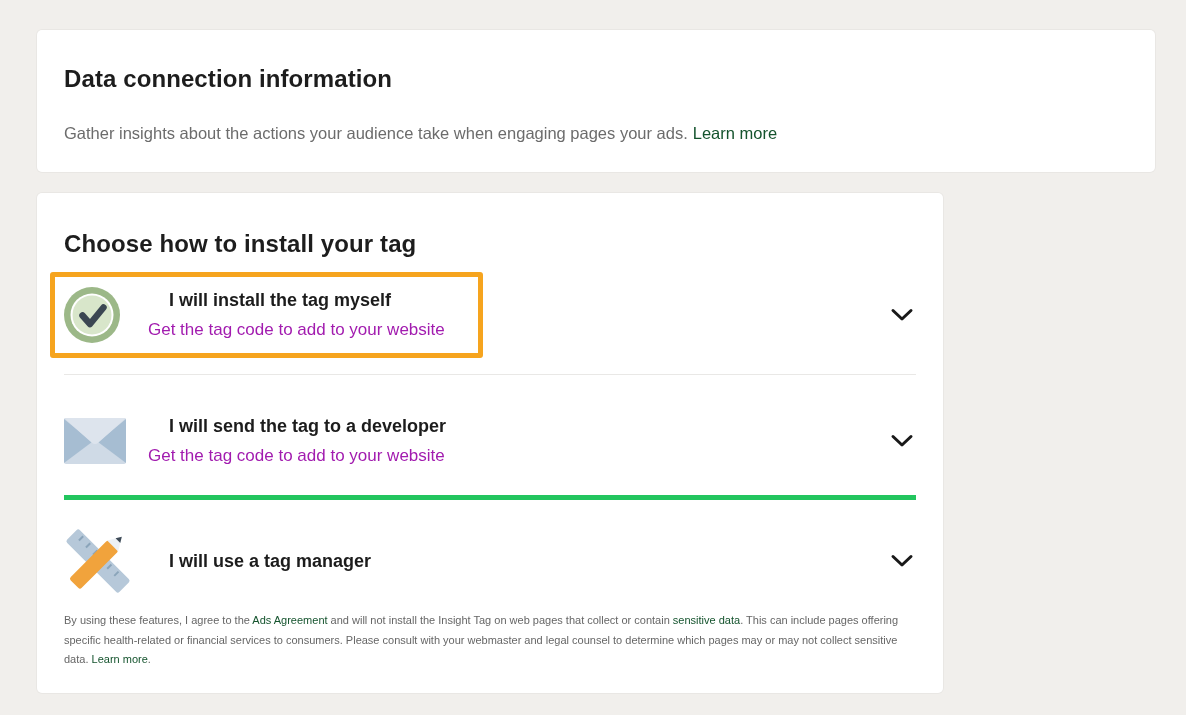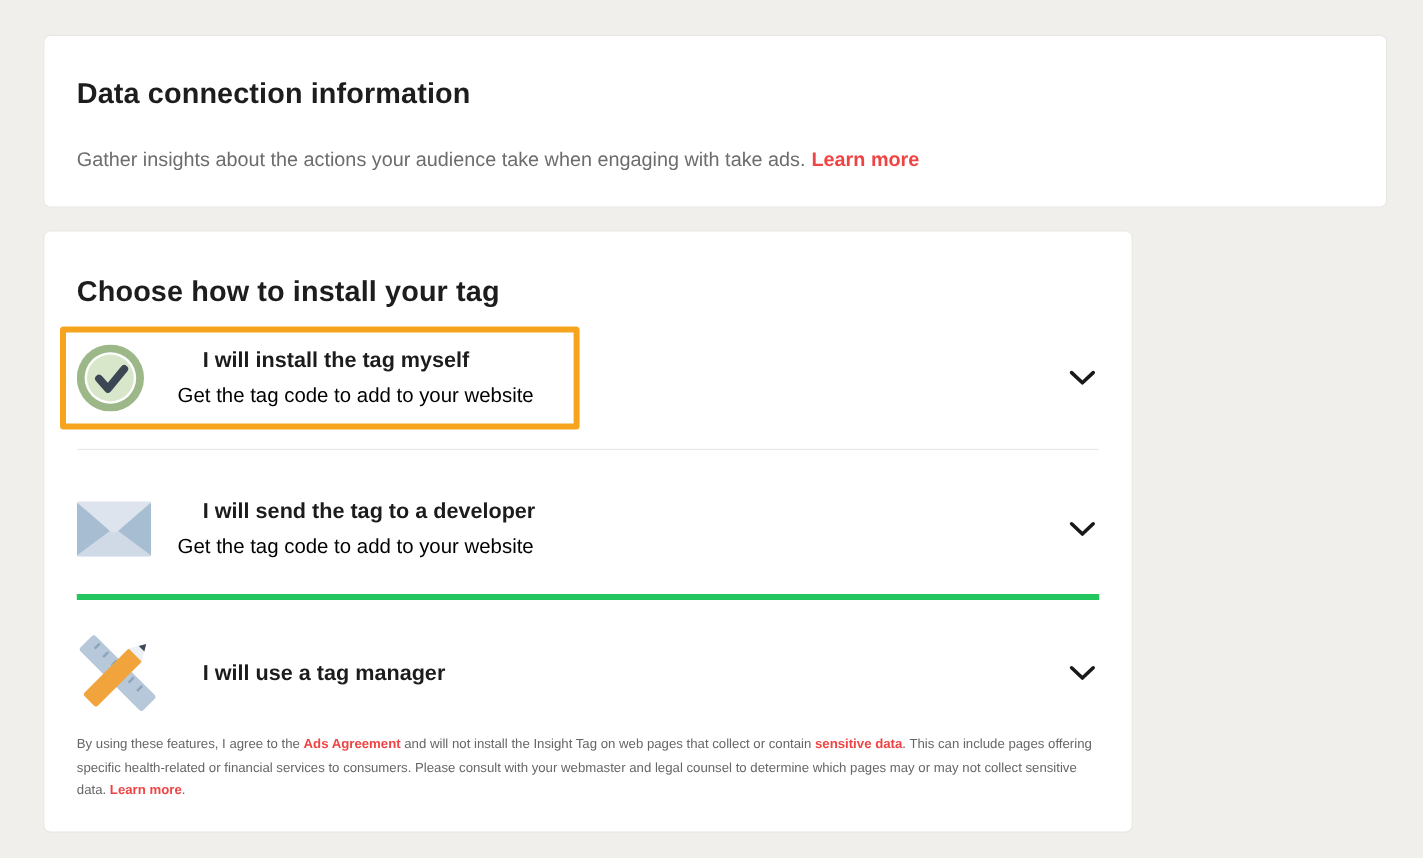--- a/index.html
+++ b/index.html
@@ -32,22 +32,22 @@
   }
   .card2 .card-heading { padding-top: 36px; }
 
   .card-desc {
     margin: 30px 27px 0 27px;
     font-size: 16.5px;
     line-height: 20px;
     color: #6c6c6c;
   }
   .inline-link {
-    color: #ef4444;
-    font-weight: 700;
+    color: #14532d;
+    font-weight: 400;
     text-decoration: none;
     cursor: pointer;
     margin-left: 5px;
   }
 
   .rows { padding: 0 27px; }
 
   .option-row {
     display: flex;
     align-items: center;
@@ -68,21 +68,21 @@
     font-size: 18px;
     font-weight: 700;
     line-height: 23px;
     color: #1c1c1c;
     margin-left: 21px;
   }
   .opt-sub {
     font-size: 17px;
     font-weight: 400;
     line-height: 22px;
-    color: #000000;
+    color: #a21caf;
     margin-top: 7px;
   }
   .chevron {
     margin-left: auto;
     margin-right: 2px;
     display: flex;
     align-items: center;
     cursor: pointer;
   }
 
@@ -105,21 +105,21 @@
     line-height: 19.5px;
     color: #666666;
   }
   .legal .inline-link { margin-left: 0; }
 </style>
 </head>
 <body>
 
 <section class="card card1">
   <h1 class="card-heading">Data connection information</h1>
-  <p class="card-desc"><span>Gather insights about the actions your audience take when engaging with take ads.</span><a class="inline-link">Learn more</a></p>
+  <p class="card-desc"><span>Gather insights about the actions your audience take when engaging pages your ads.</span><a class="inline-link">Learn more</a></p>
 </section>
 
 <section class="card card2">
   <h2 class="card-heading">Choose how to install your tag</h2>
 
   <div class="selected-outline"></div>
 
   <div class="rows">
 
     <div class="option-row row1">

